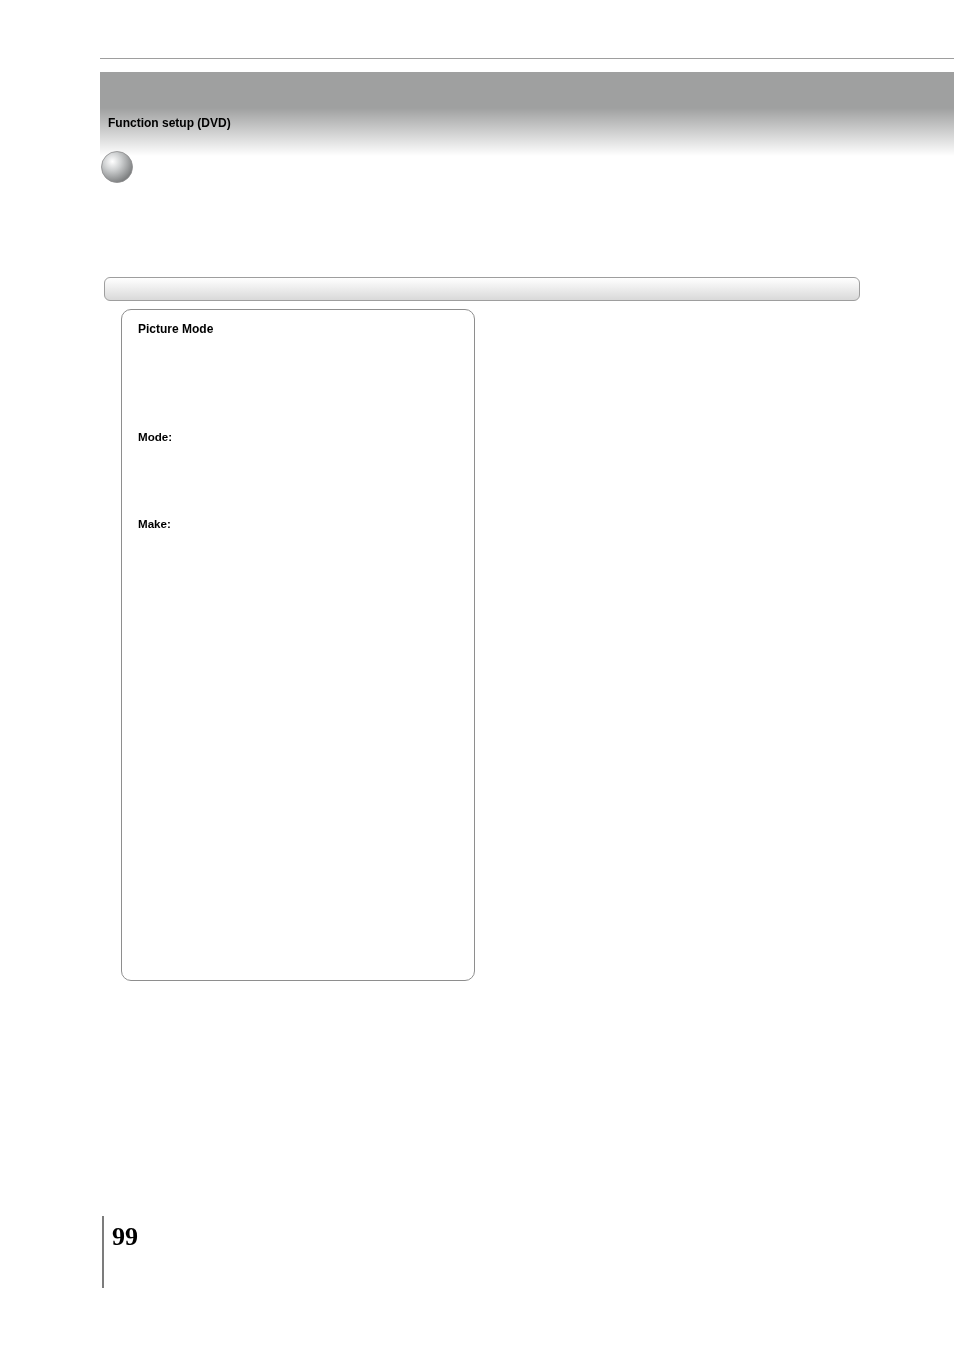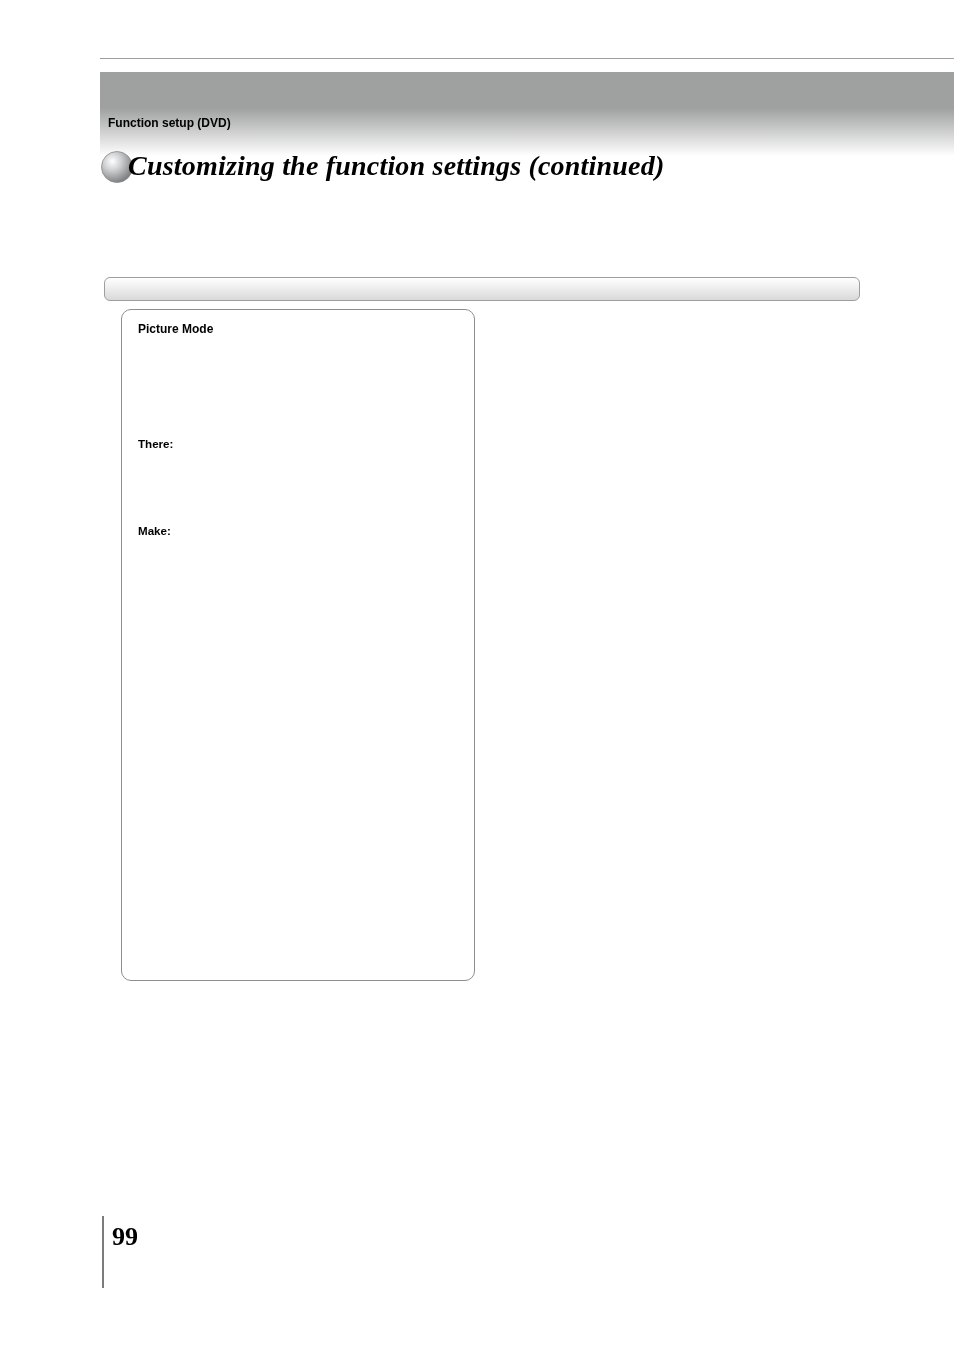--- a/index.html
+++ b/index.html
@@ -21,21 +21,21 @@
 
   
   .section-bar { position: absolute; left: 104px; top: 277px; width: 756px; height: 24px;
                  border: 1px solid #9e9e9e; border-radius: 6px;
                  background: linear-gradient(to bottom, #ffffff 0%, #d9d9d9 100%); }
 
   
   .card { position: absolute; left: 121px; top: 309px; width: 354px; height: 672px;
           border: 1px solid #8e8e8e; border-radius: 10px; background: #fff; padding: 12px 16px 18px 16px;
           font-size: 11.6px; line-height: 1.3; }
-  .card .title { font-weight: 700; font-size: 12px; margin-bottom: 11px; }
+  .card .title { font-weight: 700; font-size: 12px; margin-bottom: 4px; }
   .card .hidden-block { color: #ffffff; } 
   .card .label-row { margin-top: 12px; }
   .card .label { display: inline-block; width: 60px; font-weight: 700; vertical-align: top; }
   .card .desc  { display: inline-block; width: 250px; vertical-align: top; color: #ffffff; }
   .card .below { margin-top: 6px; color: #ffffff; }
   .card .note  { margin-top: 14px; color: #ffffff; }
   .card .note .nh { display:inline; }
   .card .note ul { list-style: disc; margin-left: 16px; margin-top: 4px; }
 
   
@@ -61,33 +61,32 @@
     <defs>
       <radialGradient id="g1" cx="35%" cy="32%" r="70%">
         <stop offset="0%" stop-color="#ffffff"></stop>
         <stop offset="40%" stop-color="#cfd1d2"></stop>
         <stop offset="100%" stop-color="#7d7f80"></stop>
       </radialGradient>
     </defs>
     <circle cx="17" cy="17" r="15.5" fill="url(#g1)" stroke="#8b8c8d" stroke-width="0.8"></circle>
   </svg>
 
-  <div class="heading">Customizing the function settings (continued)</div>
 
   <div class="section-bar">
     <span style="visibility:hidden">Picture</span>
   </div>
 
   <div class="card">
     <div class="title">Picture Mode</div>
 
     <div class="hidden-block">There are two types of source content in pictures recorded in DVD video discs: film content (pictures recorded from films at 24 frames per second) and video content (video signals recorded at 30 frames per second). Make this selection according to the type of content being viewed.</div>
 
     <div class="label-row">
-      <span class="label">There:</span>
+      <span class="label">Mode:</span>
       <span class="desc">Select this position normally. The DVD player automatically detects source content, film or video, of playback source, and converts that signal in the progressive output format in an appropriate method.</span>
     </div>
 
     <div class="label-row">
       <span class="label">Make:</span>
       <span class="desc">The DVD player converts film content pictures in the progressive output format appropriately. Suitable for playback of film content pictures. The progressive output feature will be most effective under this selection.</span>
     </div>
 
 
     <div class="note">

